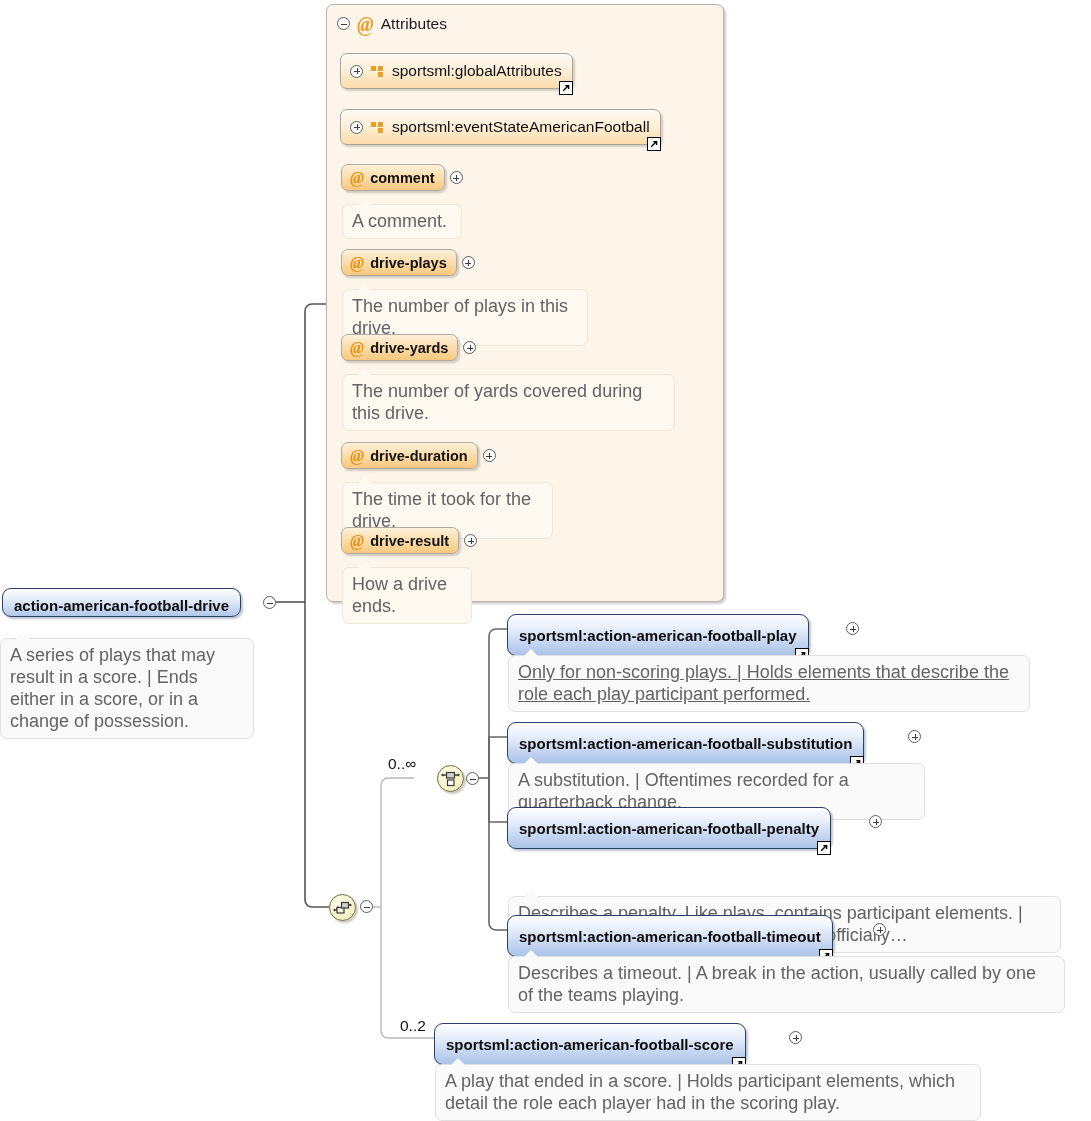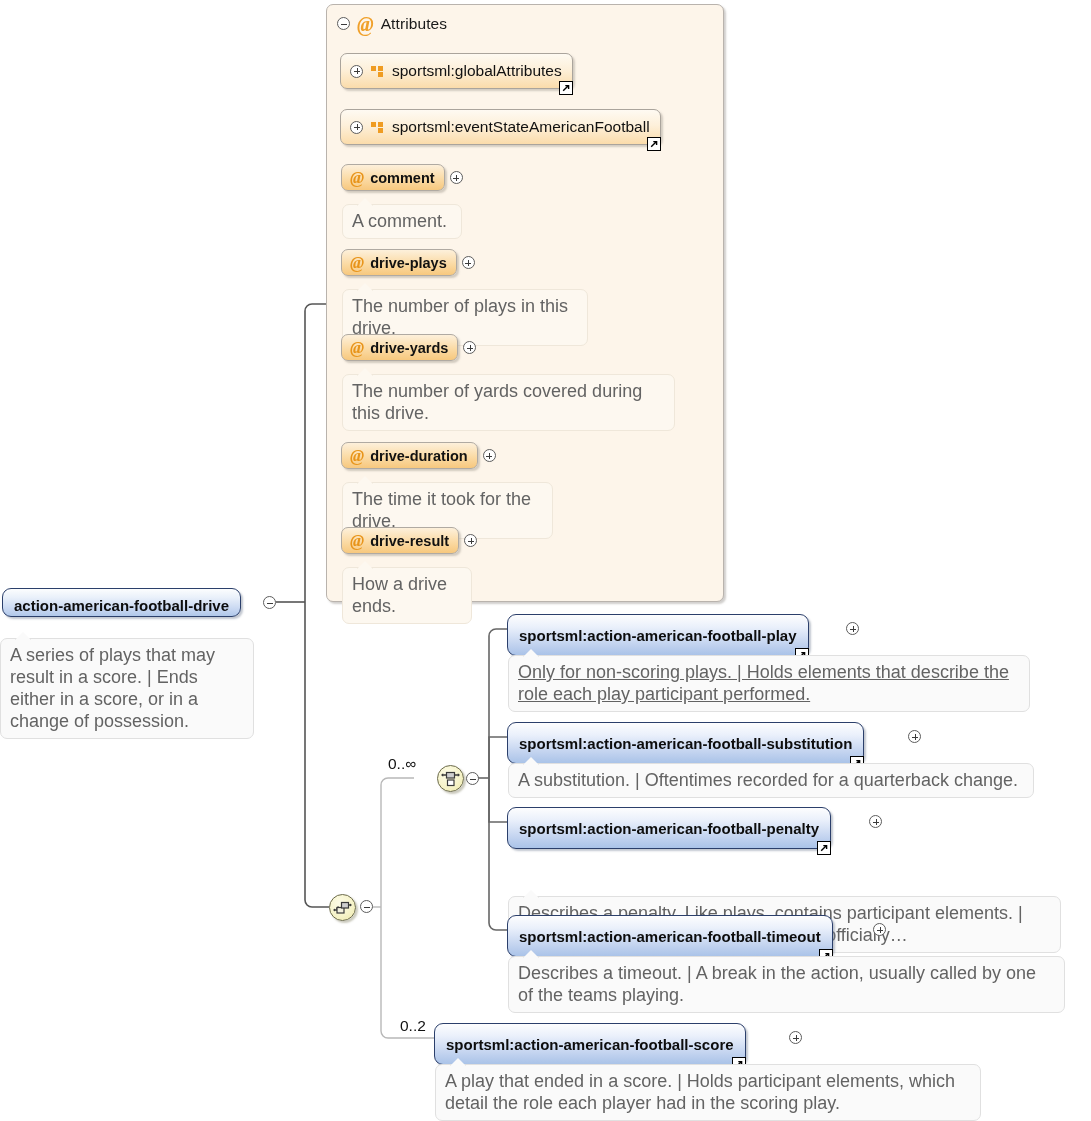--- a/index.html
+++ b/index.html
@@ -383,21 +383,21 @@
 
   <div class="elembox" style="left:507px; top:722px;">
     <span>sportsml:action-american-football-substitution</span>
     <span class="refbadge">
       <svg width="10" height="10" viewBox="0 0 10 10">
           <path d="M2.2,7.8 L7,3 M4.3,2.6 H7.6 V5.9" stroke="#000" stroke-width="1.4" fill="none"></path>
         </svg>
     </span>
   </div>
   <span class="tog tog-abs plus" style="left:908px; top:730px;"></span>
-  <div class="doc" style="left:508px; top:763px; width:526px;">A substitution. | Oftentimes recorded for a quarterback change.</div>
+  <div class="doc" style="left:508px; top:763px; width:417px;">A substitution. | Oftentimes recorded for a quarterback change.</div>
 
   <div class="elembox" style="left:507px; top:807px;">
     <span>sportsml:action-american-football-penalty</span>
     <span class="refbadge">
       <svg width="10" height="10" viewBox="0 0 10 10">
           <path d="M2.2,7.8 L7,3 M4.3,2.6 H7.6 V5.9" stroke="#000" stroke-width="1.4" fill="none"></path>
         </svg>
     </span>
   </div>
   <span class="tog tog-abs plus" style="left:869px; top:815px;"></span>

